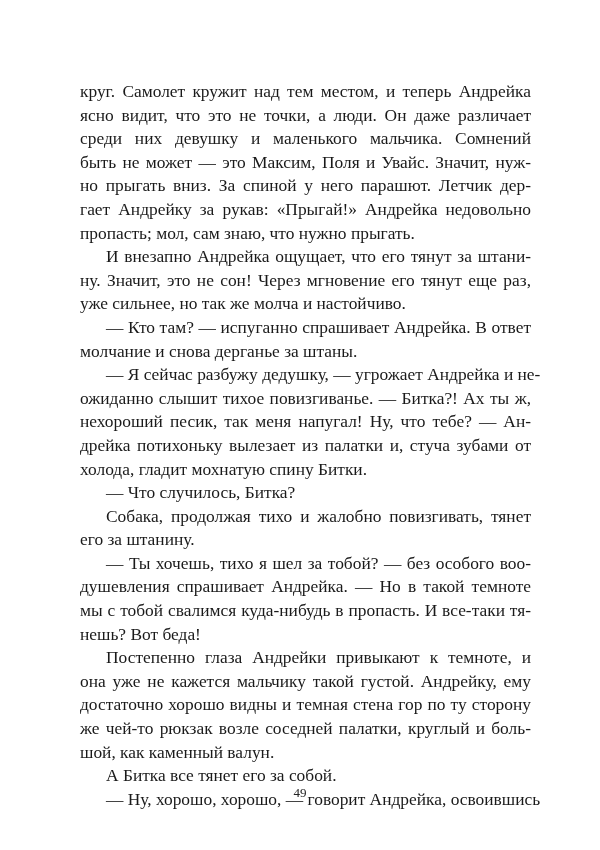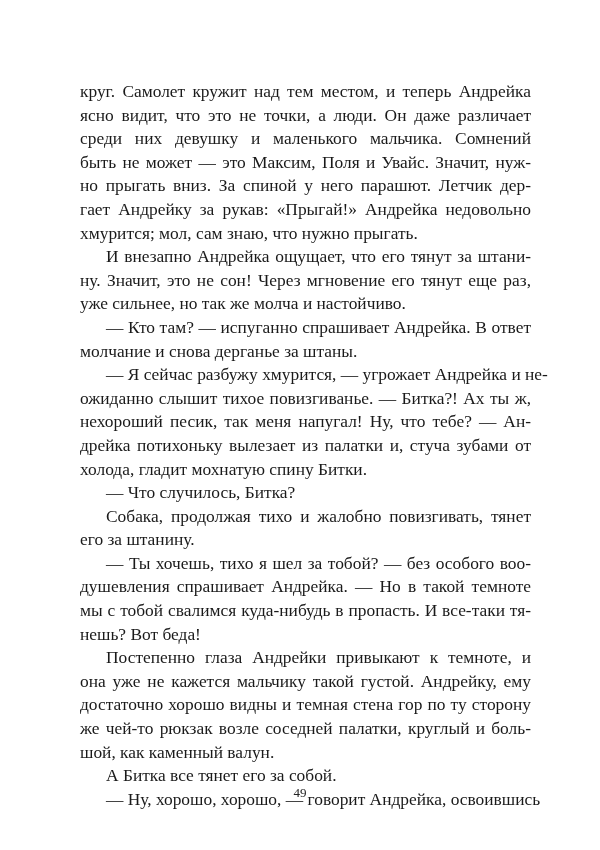--- a/index.html
+++ b/index.html
@@ -37,27 +37,27 @@
 </head>
 <body>
 
 <div class="page" id="page-body">
     <span class="line">круг. Самолет кружит над тем местом, и теперь Андрейка</span>
     <span class="line">ясно видит, что это не точки, а люди. Он даже различает</span>
     <span class="line">среди них девушку и маленького мальчика. Сомнений</span>
     <span class="line">быть не может — это Максим, Поля и Увайс. Значит, нуж-</span>
     <span class="line">но прыгать вниз. За спиной у него парашют. Летчик дер-</span>
     <span class="line">гает Андрейку за рукав: «Прыгай!» Андрейка недовольно</span>
-    <span class="line last">хмурится; мол, сам знаю, что нужно прыгать.</span>
+    <span class="line last">пропасть; мол, сам знаю, что нужно прыгать.</span>
     <span class="line indent">И внезапно Андрейка ощущает, что его тянут за штани-</span>
     <span class="line">ну. Значит, это не сон! Через мгновение его тянут еще раз,</span>
     <span class="line last">уже сильнее, но так же молча и настойчиво.</span>
     <span class="line indent">— Кто там? — испуганно спрашивает Андрейка. В ответ</span>
     <span class="line last">молчание и снова дерганье за штаны.</span>
-    <span class="line indent">— Я сейчас разбужу хмурится, — угрожает Андрейка и не-</span>
+    <span class="line indent">— Я сейчас разбужу дедушку, — угрожает Андрейка и не-</span>
     <span class="line">ожиданно слышит тихое повизгиванье. — Битка?! Ах ты ж,</span>
     <span class="line">нехороший песик, так меня напугал! Ну, что тебе? — Ан-</span>
     <span class="line">дрейка потихоньку вылезает из палатки и, стуча зубами от</span>
     <span class="line last">холода, гладит мохнатую спину Битки.</span>
     <span class="line indent last">— Что случилось, Битка?</span>
     <span class="line indent">Собака, продолжая тихо и жалобно повизгивать, тянет</span>
     <span class="line last">его за штанину.</span>
     <span class="line indent">— Ты хочешь, тихо я шел за тобой? — без особого воо-</span>
     <span class="line">душевления спрашивает Андрейка. — Но в такой темноте</span>
     <span class="line">мы с тобой свалимся куда-нибудь в пропасть. И все-таки тя-</span>

